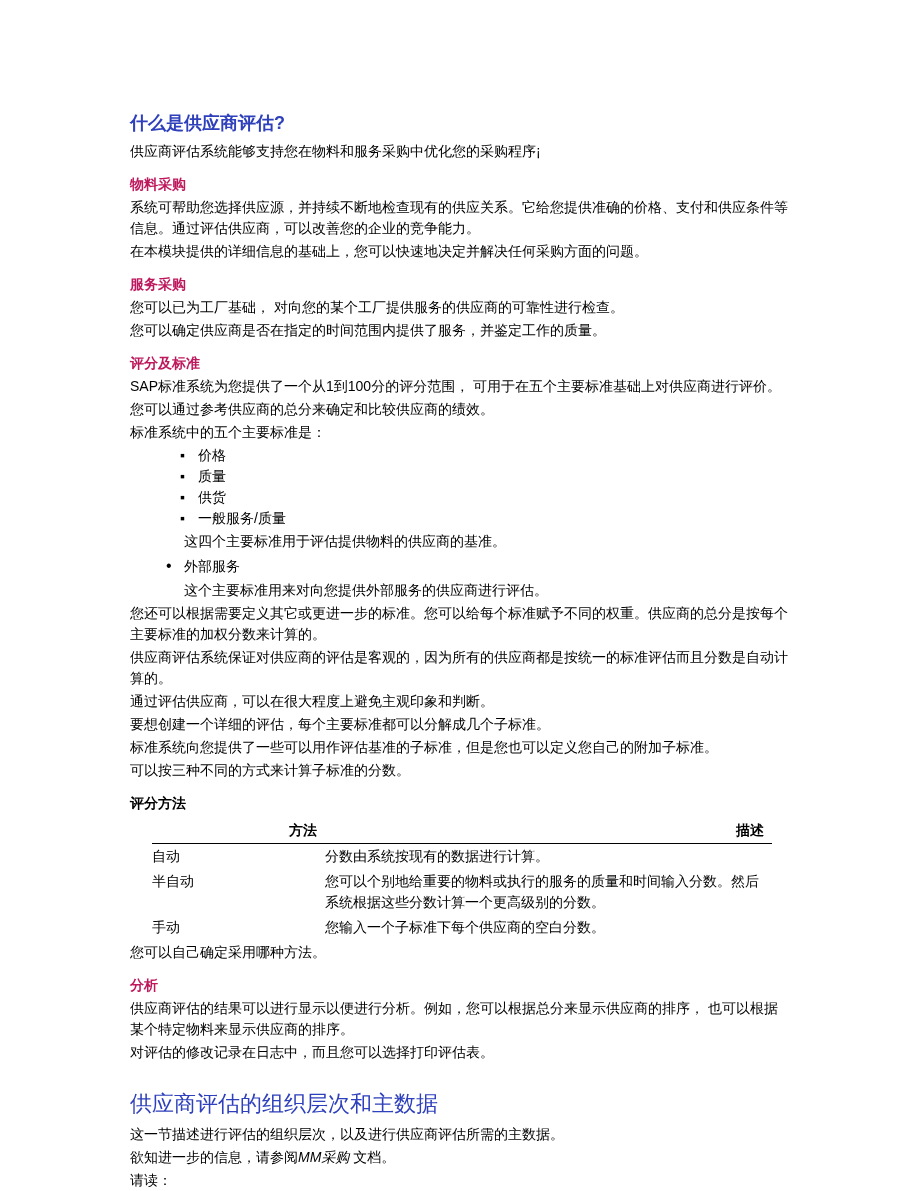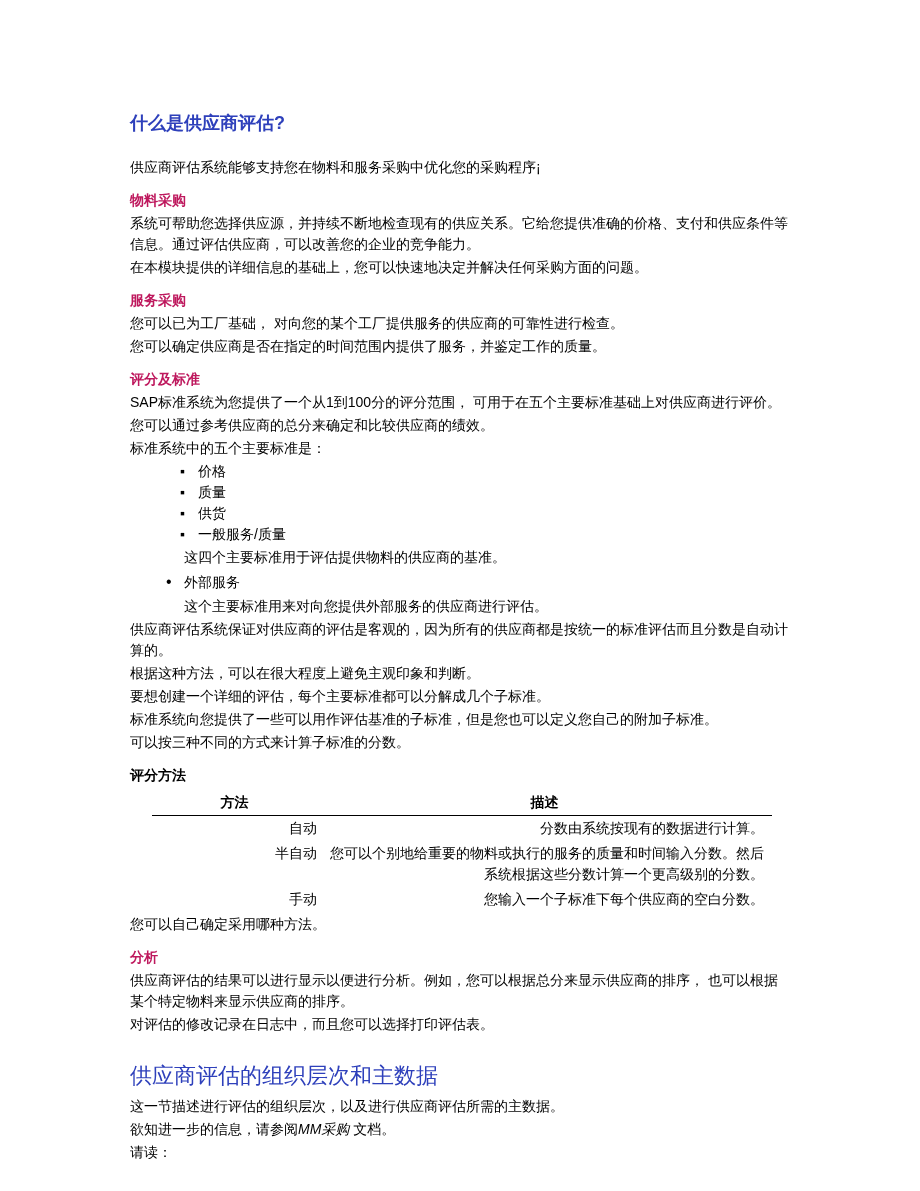--- a/index.html
+++ b/index.html
@@ -12,21 +12,21 @@
       padding: 0;
       width: 920px;
     }
     .page {
       padding: 110px 130px 60px 130px;
     }
     .h1-blue {
       color: #2e40bb;
       font-size: 18px;
       font-weight: bold;
-      margin: 0 0 20px 0;
+      margin: 0 0 4px 0;
     }
     .h1-blue-large {
       color: #2e40bb;
       font-size: 22px;
       font-weight: normal;
       margin: 24px 0 4px 0;
     }
     .h2-blue {
       color: #be185d;
       font-size: 14px;
@@ -78,29 +78,29 @@
       font-size: 14px;
       font-weight: bold;
       margin: 12px 0 4px 0;
     }
     table.method-table {
       border-collapse: collapse;
       margin: 0 0 2px 22px;
       width: 620px;
     }
     table.method-table th {
-      text-align: center;
+      text-align: right;
       font-weight: bold;
       border-bottom: 1px solid #000;
       padding: 2px 8px 2px 0;
       vertical-align: top;
       margin-left: 24px;
     }
     table.method-table td {
-      text-align: right;
+      text-align: left;
       padding: 2px 8px 2px 0;
       vertical-align: top;
     }
     table.method-table .col-method {
       width: 165px;
     }
   </style>
 </head>
 <body>
 
@@ -130,22 +130,23 @@
     <li>供货</li>
     <li>一般服务/质量</li>
   </ul>
   <p class="para sub-note">这四个主要标准用于评估提供物料的供应商的基准。</p>
 
   <ul class="bullet-list">
     <li>外部服务</li>
   </ul>
   <p class="para sub-note">这个主要标准用来对向您提供外部服务的供应商进行评估。</p>
 
+  <p class="para">您还可以根据需要定义其它或更进一步的标准。您可以给每个标准赋予不同的权重。供应商的总分是按每个主要标准的加权分数来计算的。</p>
   <p class="para">供应商评估系统保证对供应商的评估是客观的，因为所有的供应商都是按统一的标准评估而且分数是自动计算的。</p>
-  <p class="para">根据这种方法，可以在很大程度上避免主观印象和判断。</p>
+  <p class="para">通过评估供应商，可以在很大程度上避免主观印象和判断。</p>
   <p class="para">要想创建一个详细的评估，每个主要标准都可以分解成几个子标准。</p>
   <p class="para">标准系统向您提供了一些可以用作评估基准的子标准，但是您也可以定义您自己的附加子标准。</p>
   <p class="para">可以按三种不同的方式来计算子标准的分数。</p>
 
   <div class="section-heading-black">评分方法</div>
 
   <table class="method-table">
     <thead>
       <tr>
         <th class="col-method">方法</th>

